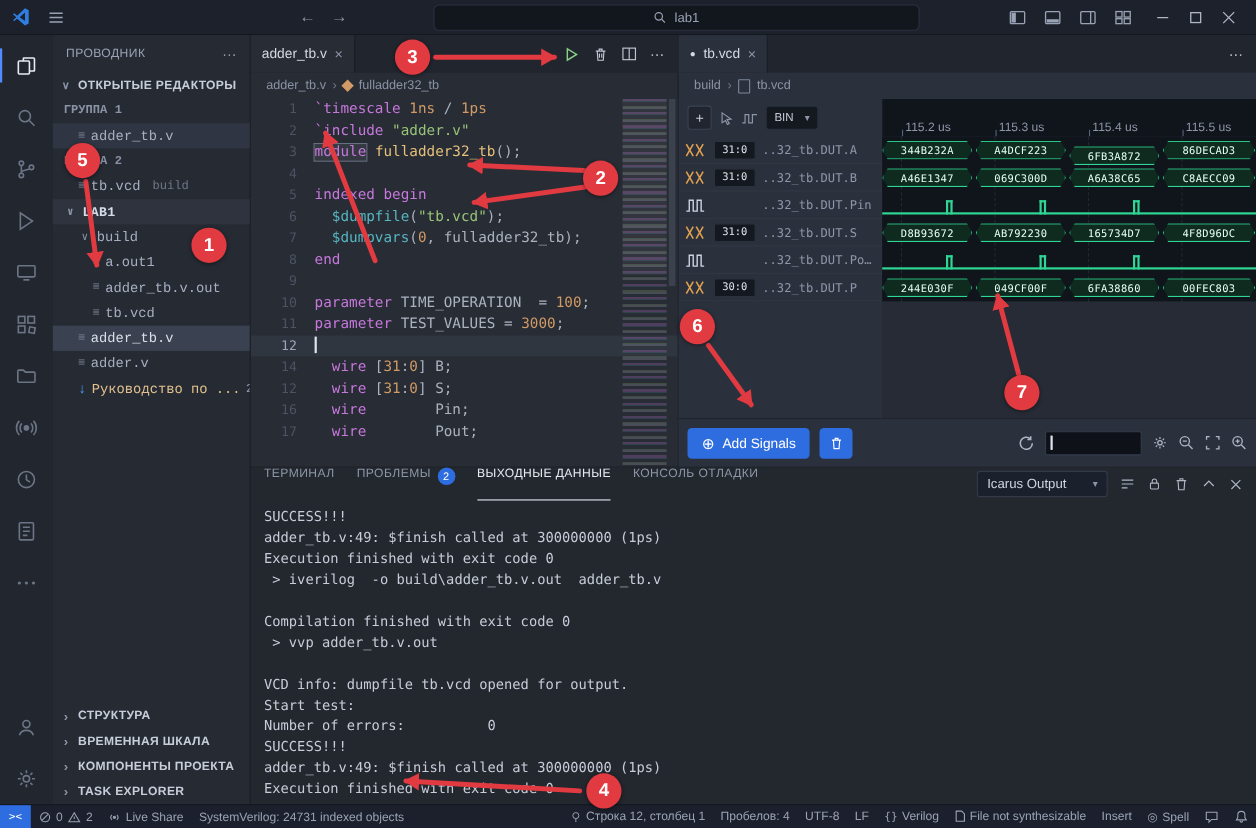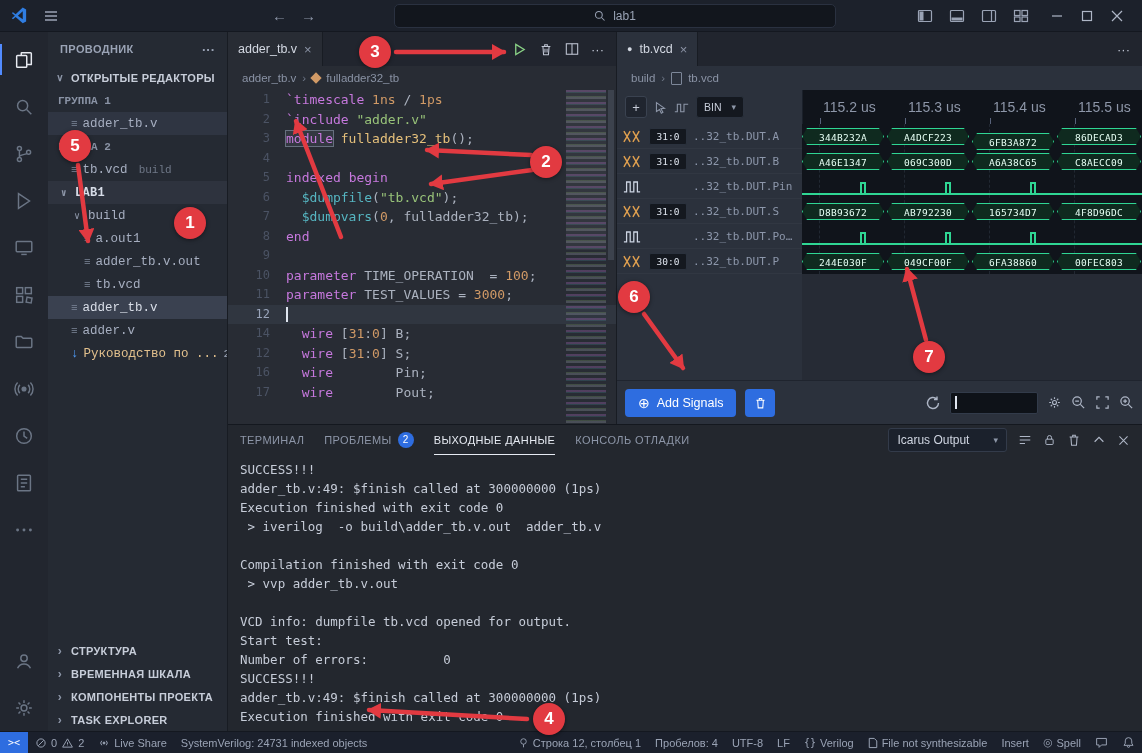--- a/index.html
+++ b/index.html
@@ -17,21 +17,21 @@
   .winbtn{width:30px;height:28px;display:flex;align-items:center;justify-content:center;color:#aeb6c6;}
   
   .bodyrow{display:flex;height:699px;}
   .activitybar{width:48px;background:#22262f;display:flex;flex-direction:column;align-items:center;padding-top:4px;box-sizing:border-box;}
   .act{width:48px;height:47px;display:flex;align-items:center;justify-content:center;color:#6b7585;position:relative;cursor:pointer;}
   .act.active{color:#e8ebf2;}
   .act.active::before{content:"";position:absolute;left:0;top:8px;bottom:8px;width:2px;background:#528bff;}
   .act-fill{flex:1;}
   
   .sidebar{width:180px;background:#252a33;display:flex;flex-direction:column;border-right:1px solid #181c23;box-sizing:border-box;}
-  .sb-head{height:34px;display:flex;align-items:center;justify-content:space-between;padding:0 12px;font-weight:bold;}
+  .sb-head{height:34px;display:flex;align-items:center;justify-content:space-between;padding:0 12px;}
   .sb-title{font-size:11px;letter-spacing:.4px;color:#9aa3b5;}
   .sb-more{color:#9aa3b5;cursor:pointer;}
   .sb-sect{height:23px;display:flex;align-items:center;gap:5px;padding:0 6px;color:#c7cdd9;font-size:11px;font-weight:700;letter-spacing:.3px;cursor:pointer;}
   .chev{color:#8d96a8;font-size:10px;width:12px;text-align:center;flex:none;}
   .chev-r{color:#8d96a8;font-size:12px;width:12px;text-align:center;flex:none;}
   #tree{flex:none;font-family:Liberation Mono, monospace;}
   .trow{height:23px;display:flex;align-items:center;gap:5px;font-size:12.5px;color:#a6aec0;white-space:nowrap;overflow:hidden;cursor:pointer;}
   .k-group{color:#8a93a5;font-size:11px;font-weight:700;}
   .k-root{font-weight:700;color:#d7dde8;background:#2e333e;font-size:12px;letter-spacing:.3px;}
   .sel{background:#3a4150;color:#d9dee8;}
@@ -77,21 +77,21 @@
   .scrollbar .thumb{position:absolute;top:0;height:170px;left:2px;right:2px;background:rgba(120,130,150,.25);}
   
   .wave-body{flex:1;display:flex;flex-direction:column;background:#2b313c;min-height:0;}
   .wave-toolbar{height:34px;display:flex;flex:none;}
   .wt-left{width:185px;display:flex;align-items:center;gap:7px;padding:0 8px;box-sizing:border-box;flex:none;}
   .wtbtn{width:20px;height:20px;border:1px solid #3a4250;border-radius:3px;display:flex;align-items:center;justify-content:center;color:#c7cdd9;font-size:13px;cursor:pointer;background:#20252f;}
   .wtico{color:#8d96a8;cursor:pointer;}
   .wtsel{height:20px;background:#14181f;border:1px solid #2a313d;border-radius:3px;display:flex;align-items:center;gap:10px;padding:0 7px;font-size:10.5px;color:#c7cdd9;cursor:pointer;}
   .selarr{font-size:9px;color:#8d96a8;}
   .ruler{flex:1;position:relative;background:#10141b;border-left:1px solid #1a202a;}
-  .rlabel{position:absolute;top:9px;font-size:14px;color:#8d96a8;white-space:nowrap;}
+  .rlabel{position:absolute;top:20px;font-size:11px;color:#8d96a8;white-space:nowrap;}
   .rtick{position:absolute;bottom:0;width:1px;height:6px;background:#58627a;}
   .wave-rows{display:flex;flex:none;}
   #signames{width:185px;flex:none;}
   .sname-row{height:25px;display:flex;align-items:center;gap:6px;padding:0 6px;box-sizing:border-box;border-bottom:1px solid rgba(255,255,255,.03);cursor:pointer;}
   .wicon{width:20px;flex:none;}
   .busic{color:#e0a04f;} .bitic{color:#cdd5e3;}
   .brange{min-width:30px;height:15px;background:#14181f;border:1px solid #2a313d;border-radius:2px;color:#dfe5ef;font-size:9.5px;font-family:"DejaVu Sans Mono",monospace;display:flex;align-items:center;justify-content:center;padding:0 3px;flex:none;}
   .brange.empty{visibility:hidden;}
   .sname{font-size:11px;font-family:"DejaVu Sans Mono",monospace;color:#8d97ab;overflow:hidden;text-overflow:ellipsis;white-space:nowrap;}
   .wavecol{flex:1;position:relative;background:#10141b;min-width:0;}
@@ -111,33 +111,33 @@
   .btn-blue.sq{width:30px;padding:0;justify-content:center;}
   .plus-circ{font-size:14px;line-height:1;}
   .spacer{flex:1;}
   .wbico{color:#aeb6c6;cursor:pointer;display:flex;align-items:center;}
   .wsearch{width:88px;height:22px;background:#0e1218;border:1px solid #323b4a;border-radius:2px;display:flex;align-items:center;padding:0 4px;box-sizing:border-box;cursor:text;}
   .wcaret{width:1.5px;height:13px;background:#dfe5ef;}
   
   .terminal{flex:1;display:flex;flex-direction:column;background:#23272e;min-height:0;}
   .term-header{height:30px;display:flex;align-items:center;padding:0 12px;flex:none;}
   .termtabs{display:flex;gap:20px;height:100%;}
-  .term-tab{font-size:11px;letter-spacing:.4px;color:#8d96a8;height:100%;display:flex;align-items:center;gap:6px;border-bottom:1px solid transparent;box-sizing:border-box;cursor:pointer;}
+  .term-tab{font-size:11px;letter-spacing:.4px;color:#8d96a8;height:100%;display:flex;align-items:flex-start;gap:6px;border-bottom:1px solid transparent;box-sizing:border-box;cursor:pointer;}
   .term-tab.active{color:#e6eaf2;border-bottom-color:#e6eaf2;}
   .tbadge{min-width:16px;height:16px;border-radius:8px;background:#2e6de0;color:#fff;font-size:10px;display:flex;align-items:center;justify-content:center;padding:0 4px;box-sizing:border-box;}
   .term-right{margin-left:auto;display:flex;align-items:center;gap:11px;}
   .termsel{height:22px;background:#1b212c;border:1px solid #333b4a;border-radius:3px;display:flex;align-items:center;gap:24px;padding:0 8px;font-size:12px;color:#cfd5e1;cursor:pointer;}
   .term-body{flex:1;padding:5px 0 0 12px;font-family:"DejaVu Sans Mono",monospace;font-size:12.5px;line-height:19px;color:#c6ccd8;white-space:pre;overflow:hidden;}
   
   .statusbar{height:22px;background:#1b202c;display:flex;align-items:center;font-size:11px;color:#9aa3b5;border-top:1px solid #141820;box-sizing:border-box;}
   .remote{width:28px;height:100%;background:#2e6de0;color:#fff;display:flex;align-items:center;justify-content:center;font-family:"DejaVu Sans Mono",monospace;font-size:10px;cursor:pointer;flex:none;}
   .sitem{display:flex;align-items:center;gap:4px;padding:0 7px;height:100%;cursor:pointer;white-space:nowrap;}
   .sico{display:flex;align-items:center;color:#9aa3b5;}
   .braces{font-family:"DejaVu Sans Mono",monospace;font-size:10px;}
-  .sright{margin-left:auto;display:flex;align-items:center;}
+  .sright{margin-left:auto;display:flex;align-items:flex-start;}
   
   .overlay{position:absolute;inset:0;pointer-events:none;z-index:60;}
   #circles{position:absolute;inset:0;pointer-events:none;z-index:61;}
   .acirc{position:absolute;width:32px;height:32px;border-radius:50%;background:#e23a41;color:#fff;font-weight:700;font-size:17px;display:flex;align-items:center;justify-content:center;transform:translate(-50%,-50%);box-shadow:0 1px 4px rgba(0,0,0,.45);}
 </style>
 </head>
 <body>
 
 <div id="app">
 

